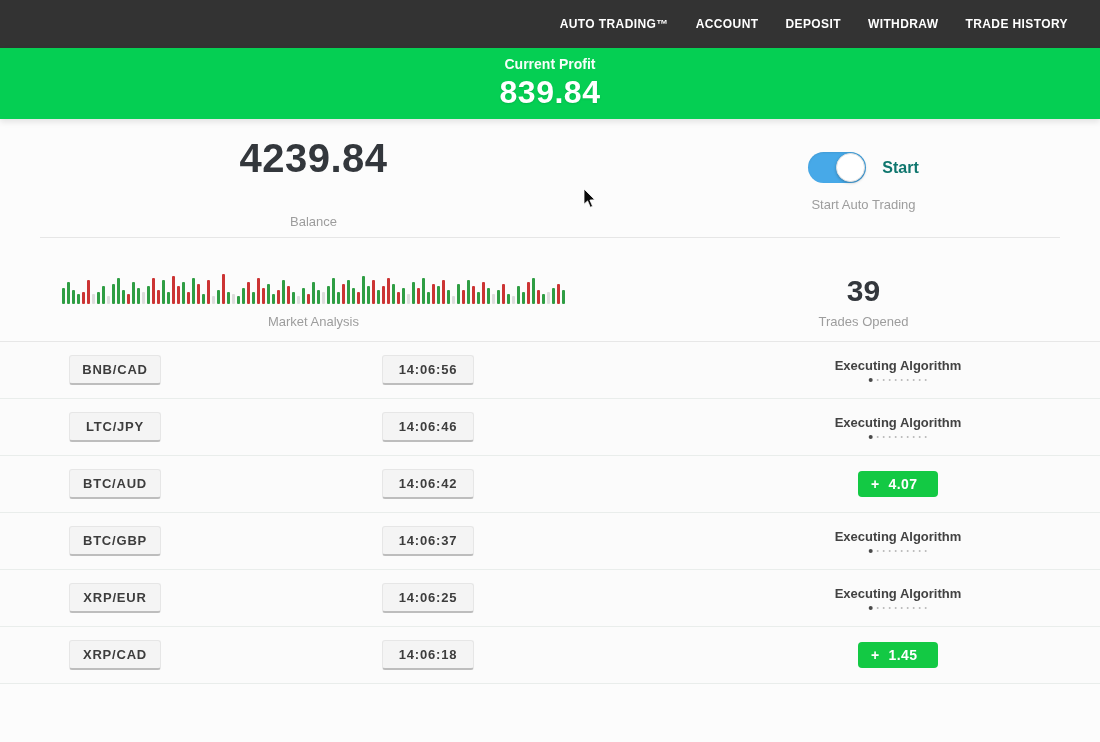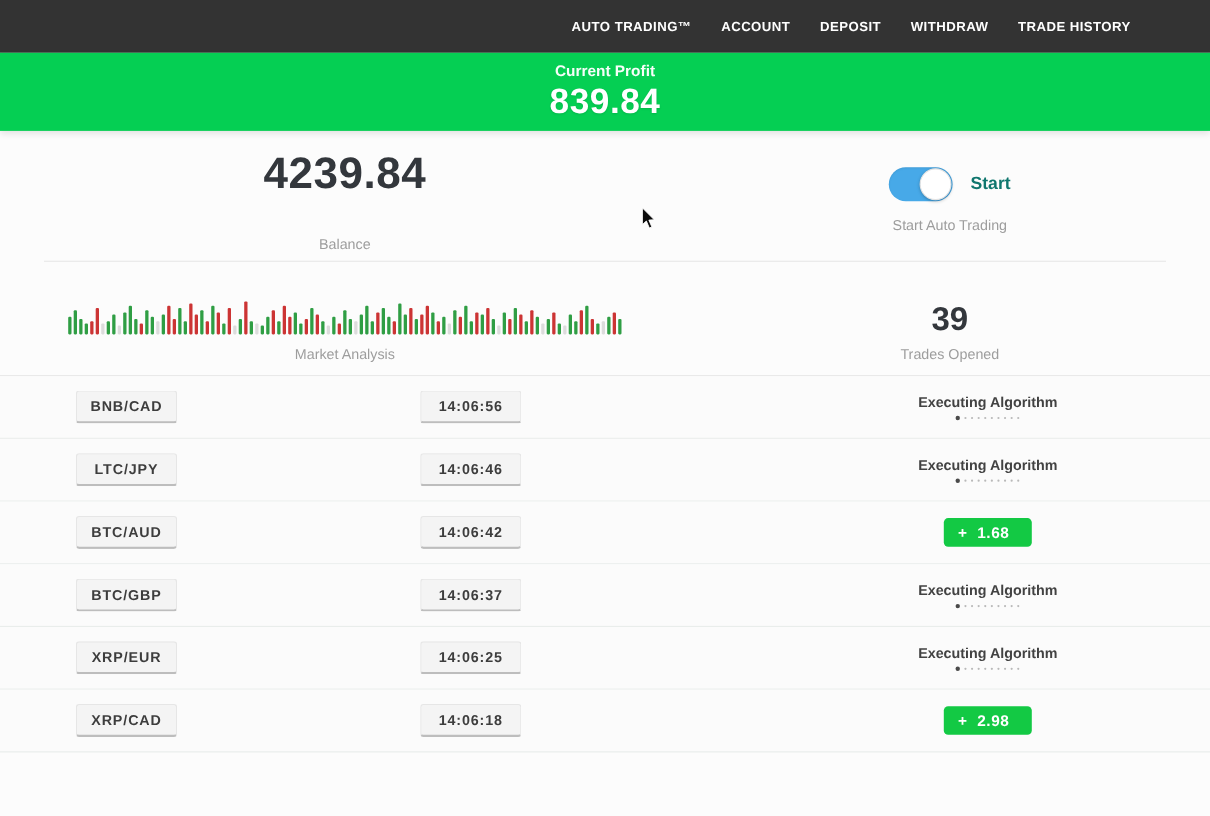--- a/index.html
+++ b/index.html
@@ -16,21 +16,21 @@
   body{
     width:1100px;height:742px;position:relative;overflow:hidden;
     background:#fcfcfc;
     font-family:"Liberation Sans", sans-serif;
   }
 
   
   .topnav{
     height:48px;background:var(--nav-bg);
     display:flex;align-items:center;justify-content:flex-end;
-    padding-right:72px;gap:27px;
+    padding-right:32px;gap:27px;
   }
   .nav-item{
     color:#ffffff;font-size:12px;font-weight:bold;letter-spacing:.4px;
     cursor:pointer;white-space:nowrap;
   }
 
   
   .banner{
     height:71px;background:var(--banner-green);
     display:flex;flex-direction:column;align-items:center;justify-content:center;
@@ -305,21 +305,21 @@
 
     </div>
   </div>
     <div class="trade-row">
     <span class="chip pair">BTC/AUD</span>
     <span class="chip time">14:06:42</span>
     <div class="status">
 
       <div class="result-badge profit">
         <span class="sign">+</span>
-        <span class="val">1.68</span>
+        <span class="val">4.07</span>
       </div>
     </div>
   </div>
     <div class="trade-row">
     <span class="chip pair">BTC/GBP</span>
     <span class="chip time">14:06:37</span>
     <div class="status">
       <div class="exec-wrap" style="display:flex;flex-direction:column;align-items:center;">
         <span class="exec-label">Executing Algorithm</span>
         <span class="dots">
@@ -360,21 +360,21 @@
 
     </div>
   </div>
     <div class="trade-row">
     <span class="chip pair">XRP/CAD</span>
     <span class="chip time">14:06:18</span>
     <div class="status">
 
       <div class="result-badge profit">
         <span class="sign">+</span>
-        <span class="val">2.98</span>
+        <span class="val">1.45</span>
       </div>
     </div>
   </div>
   </section>
 
 <svg class="cursor" width="14" height="20" viewBox="0 0 14 20">
   <path d="M1,0 L1,15.2 L4.6,11.9 L7.3,18.3 L9.6,17.3 L6.9,11.1 L11.8,10.8 Z" fill="#0b0b0b" stroke="#ffffff" stroke-width="0.8"></path>
 </svg>
 
 </body></html>

